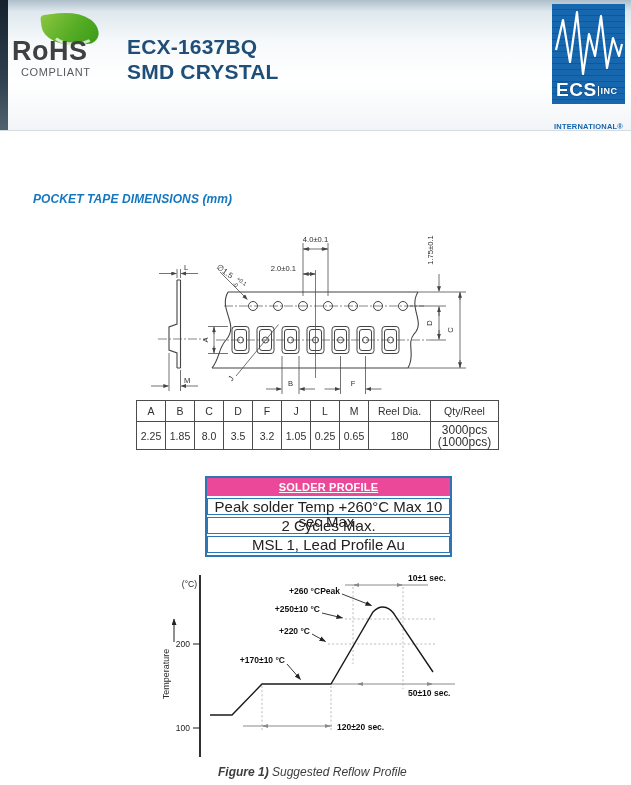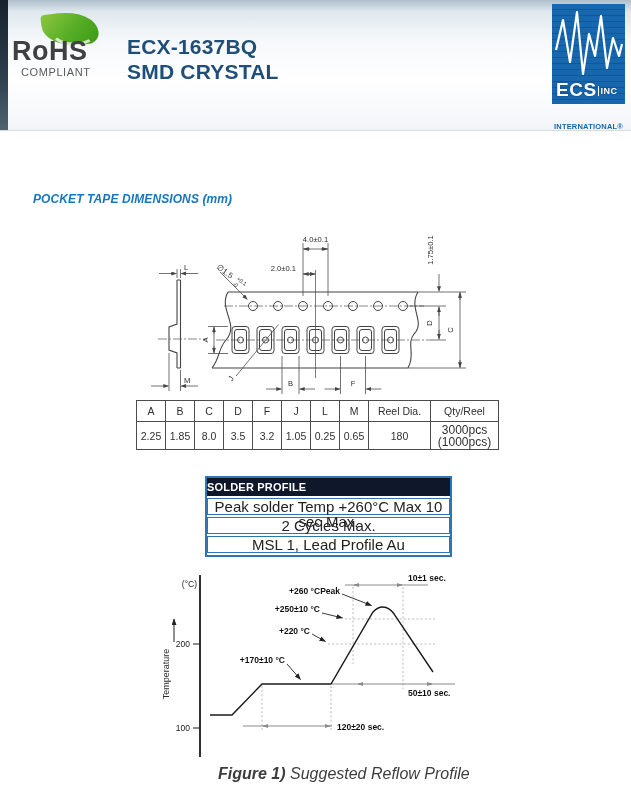--- a/index.html
+++ b/index.html
@@ -44,27 +44,27 @@
   
   .dim-table{position:absolute;left:136px;top:400px;border-collapse:collapse;table-layout:fixed;}
   .dim-table th,.dim-table td{border:1.2px solid #4c4c4c;text-align:center;vertical-align:middle;
     font-weight:normal;color:#303030;padding:0;}
   .dim-table th{height:20px;font-size:10.5px;}
   .dim-table td{height:27px;font-size:10.5px;}
   .dim-table .qty div{font-size:12px;line-height:12px;}
 
   
   .solder{position:absolute;left:205px;top:476px;width:243px;border:2px solid #2e75b6;background:#fff;}
-  .solder-title{background:#0f172a;color:#fff;font-weight:bold;font-size:11px;
-    height:18px;line-height:18px;letter-spacing:.2px;}
+  .solder-title{background:#ec4899;color:#fff;font-weight:bold;font-size:11px;text-align:center;
+    height:18px;line-height:18px;letter-spacing:.2px;text-decoration:underline;}
   .solder-row{border:1.5px solid #2e75b6;margin:2px 0;height:15px;line-height:15px;
     text-align:center;font-size:15px;color:#222;}
 
   
-  .caption{position:absolute;left:218px;top:765px;font-size:16px;font-style:italic;color:#3d3d3d;}
+  .caption{position:absolute;left:218px;top:765px;font-size:12px;font-style:italic;color:#3d3d3d;}
   .caption b{font-weight:bold;}
 </style>
 </head>
 <body>
 
 <div id="page">
 
   <div class="header">
     <div class="header-strip"></div>
 

